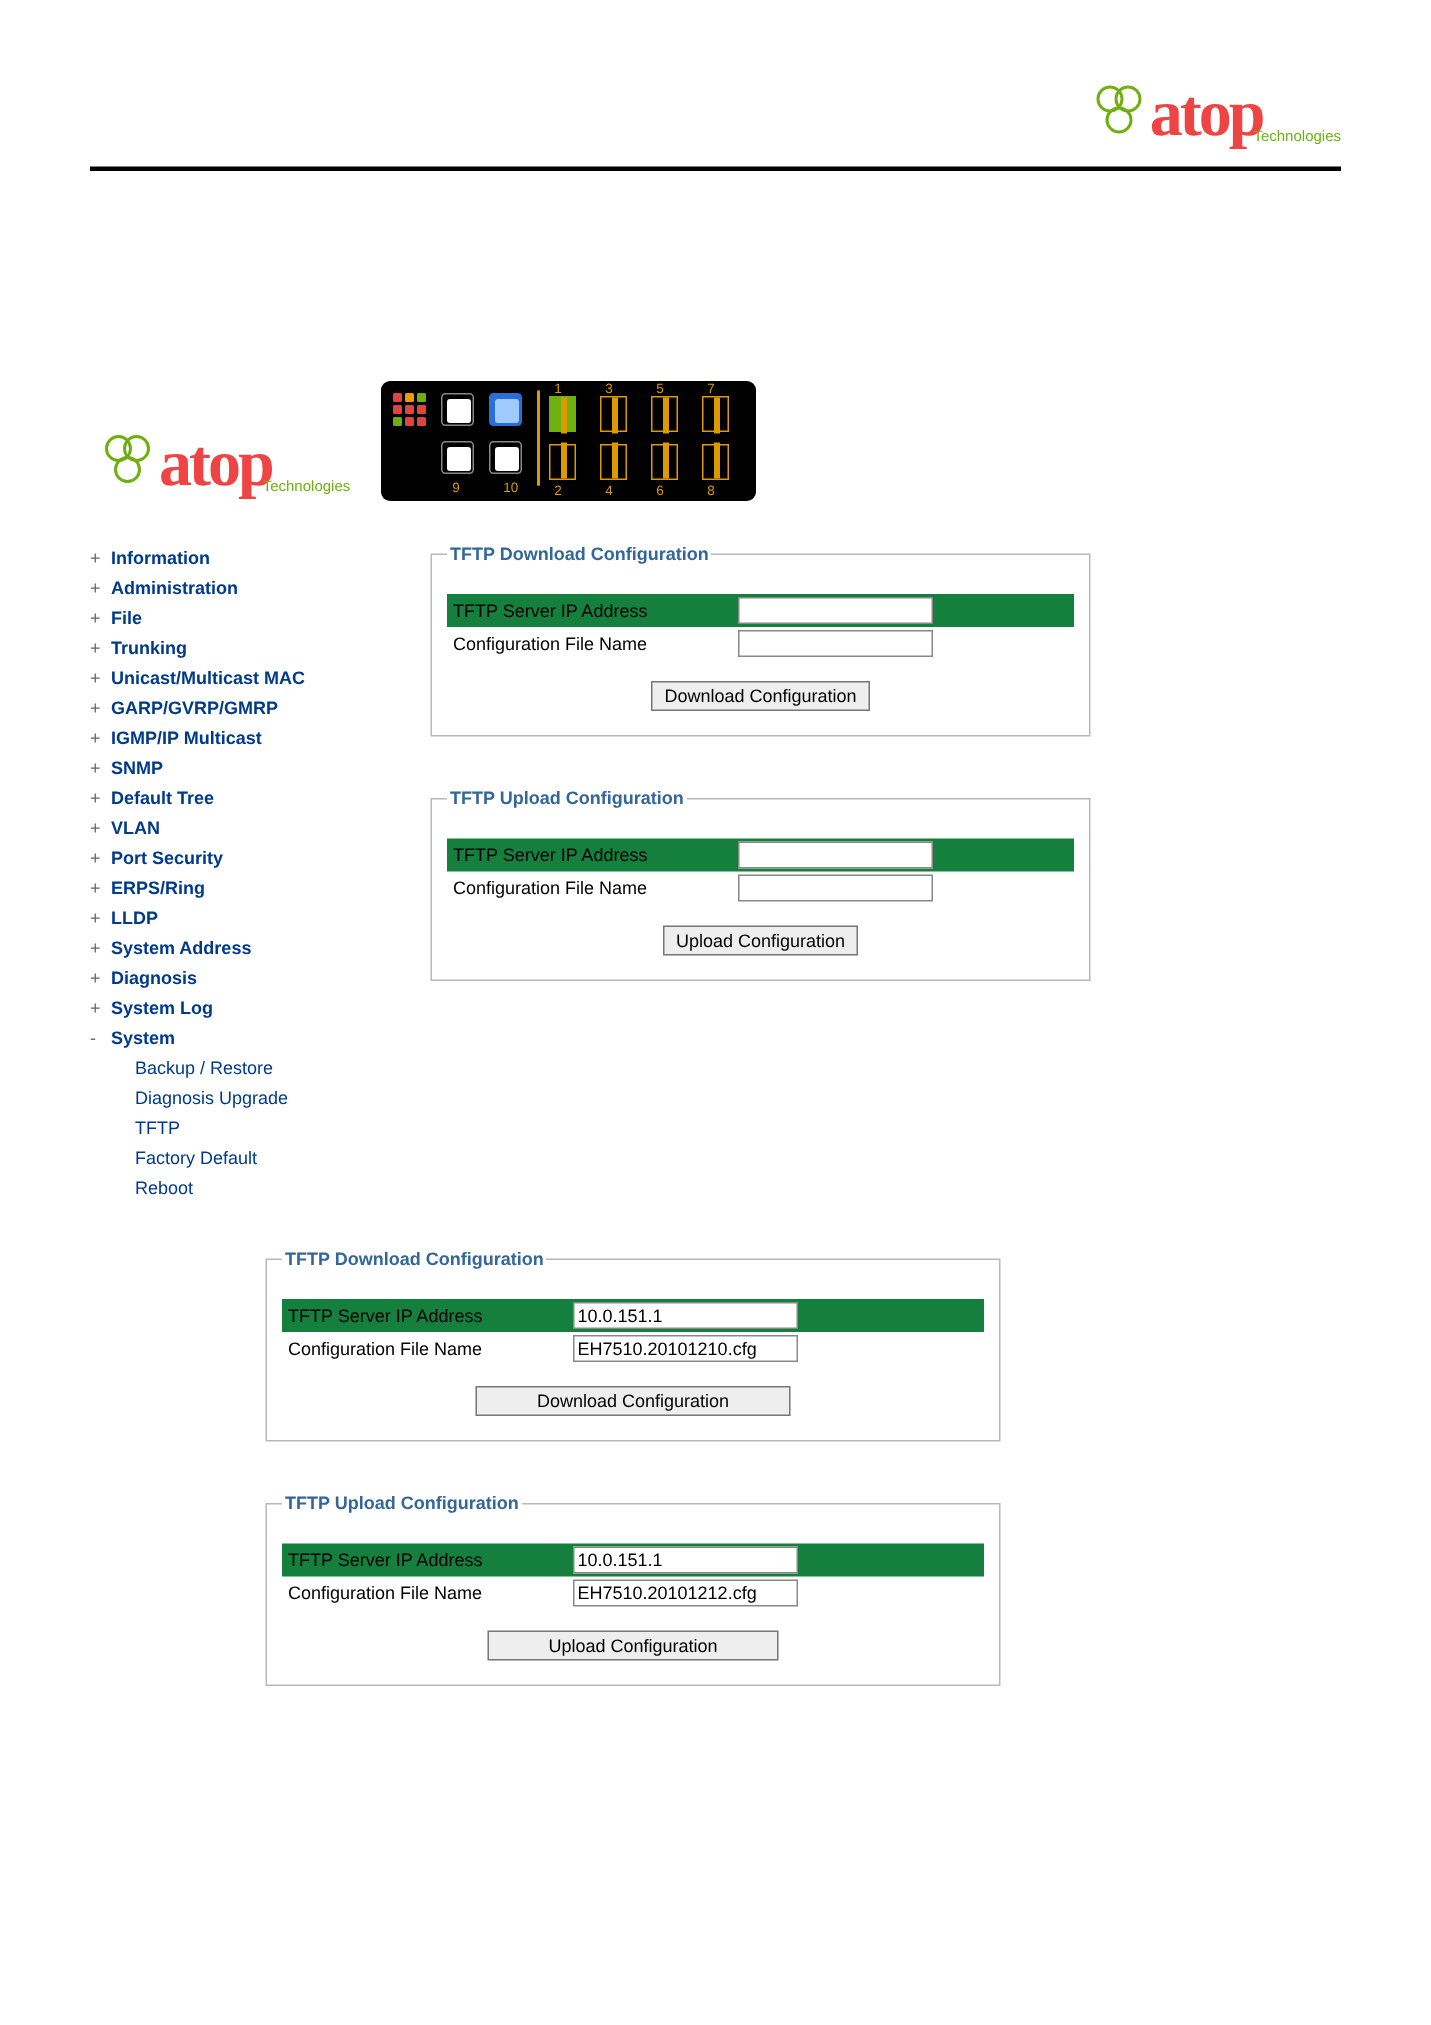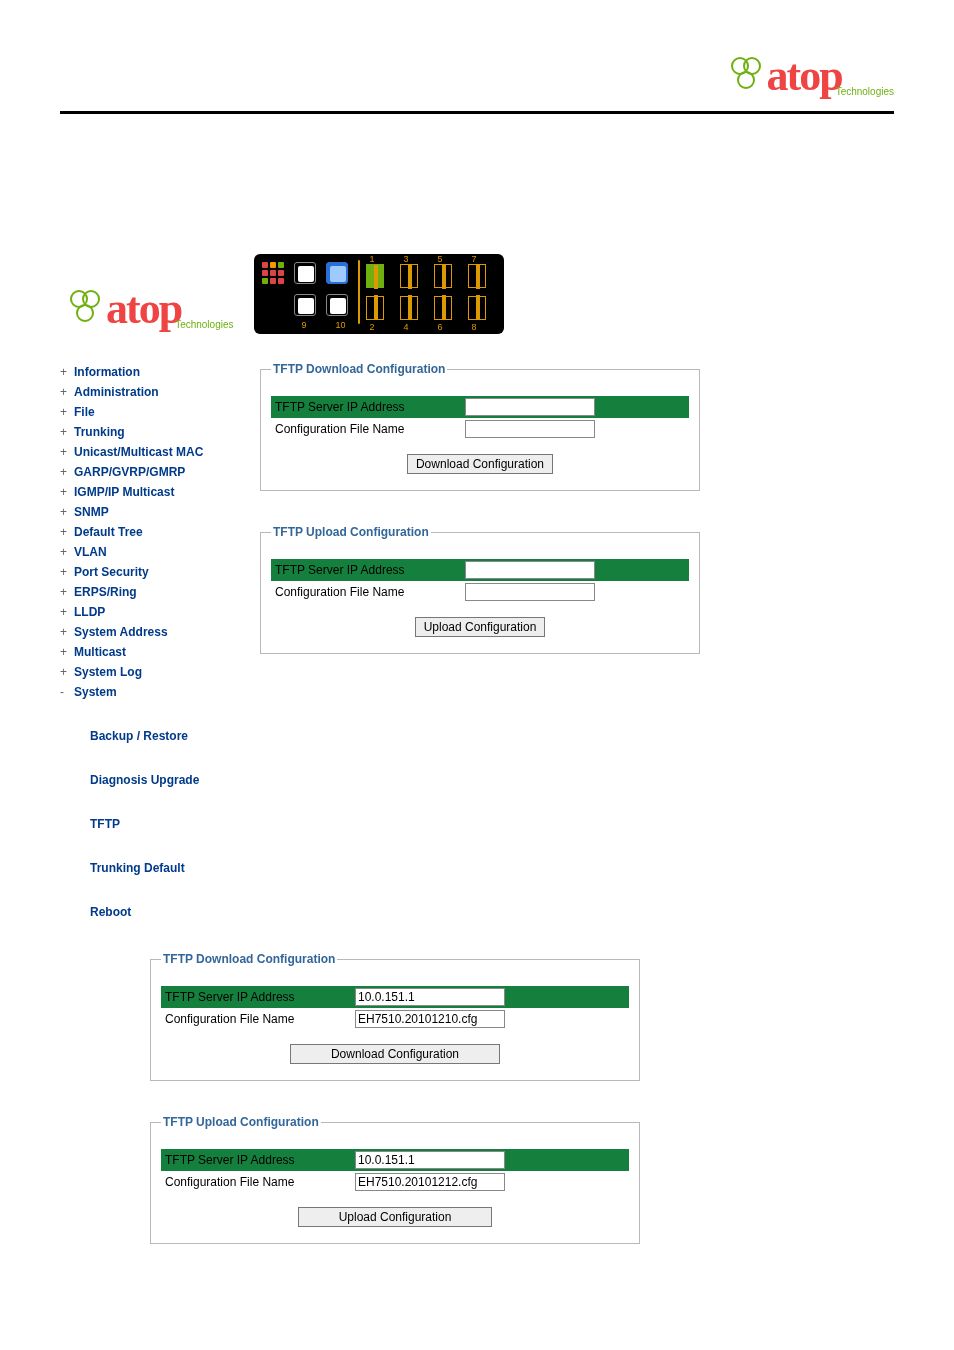--- a/index.html
+++ b/index.html
@@ -43,25 +43,26 @@
   .device-img .port10{left:40px;top:40px;}
   .device-img .port9b{left:72px;top:8px;background:#2a6fd6;border-color:#2a6fd6;}
   .device-img .port9b .inner{background:#9fcafd;}
   .device-img .port10b{left:72px;top:40px;}
   .device-img .sep{position:absolute;left:104px;top:6px;width:2px;height:64px;background:#d90;border-radius:1px;}
   .device-img .num{position:absolute;font-size:9px;color:#d90;}
   .content{ display:flex; margin-top:28px; align-items:flex-start;}
   .sidebar{ width:200px; padding-left:0; }
   .nav-item{ color:#003a8a; font-weight:bold; font-size:12px; padding:3px 0; display:flex; align-items:center;}
   .nav-item .pm{ width:14px; color:#666; font-weight:normal;}
-  .sub-item{ color:#003a8a; font-size:12px; padding:3px 0 3px 30px; font-weight:bold;margin-top:24px;}
+  .sub-item{ color:#003a8a; font-size:12px; padding:3px 0 3px 30px; font-weight:normal;}
   .main{ flex:1; padding-left:0;}
   fieldset{
     border:1px solid #b8b8b8; padding:10px 10px 16px 10px; margin-bottom:34px;
     width:440px;
+    margin-left:27px;
   }
   legend{ color:#336699; font-weight:bold; padding:0 2px; font-size:12px;}
   .form-table{ width:100%; border-collapse:collapse; margin-top:10px;}
   .form-table tr{ height:22px; }
   .form-table tr.alt{ background:#15803d; }
   .form-table td{ padding:2px 4px; font-size:12px;}
   .form-table td.lbl{ width:190px; }
   .form-table input[type=text]{
     width:130px; height:18px; border:1px solid #888; font-size:12px; padding:1px 2px;
   }
@@ -223,34 +224,34 @@
       <div class="nav-item">
           <span class="pm">+</span>
           <span>LLDP</span>
         </div>
       <div class="nav-item">
           <span class="pm">+</span>
           <span>System Address</span>
         </div>
       <div class="nav-item">
           <span class="pm">+</span>
-          <span>Multicast</span>
+          <span>Diagnosis</span>
         </div>
       <div class="nav-item">
           <span class="pm">+</span>
           <span>System Log</span>
         </div>
       <div class="nav-item">
           <span class="pm">-</span>
           <span>System</span>
         </div>
       <div class="sub-item">Backup / Restore</div>
       <div class="sub-item">Diagnosis Upgrade</div>
       <div class="sub-item">TFTP</div>
-      <div class="sub-item">Trunking Default</div>
+      <div class="sub-item">Factory Default</div>
       <div class="sub-item">Reboot</div>
     </div>
 
     <div class="main">
       <fieldset>
         <legend>TFTP Download Configuration</legend>
         <table class="form-table">
           <tbody>
               <tr class="alt">
             <td class="lbl">TFTP Server IP Address</td>

